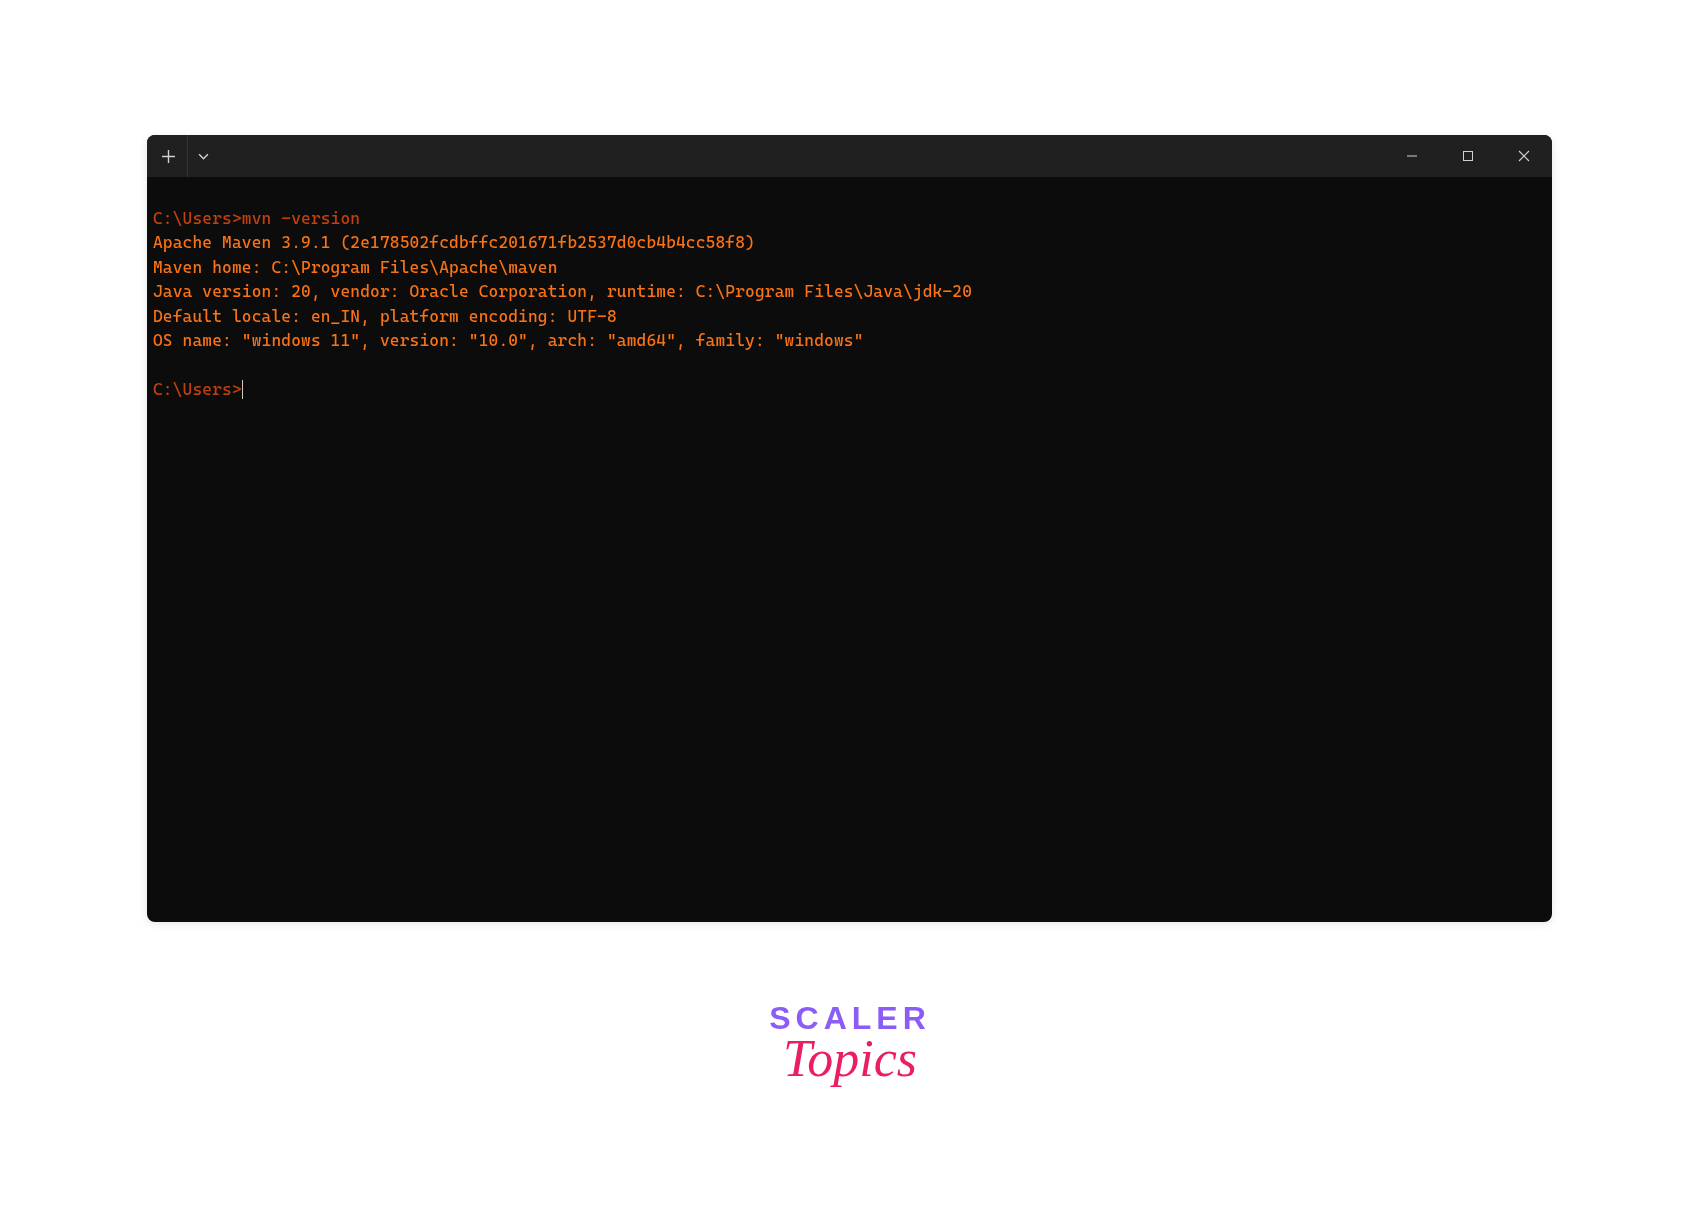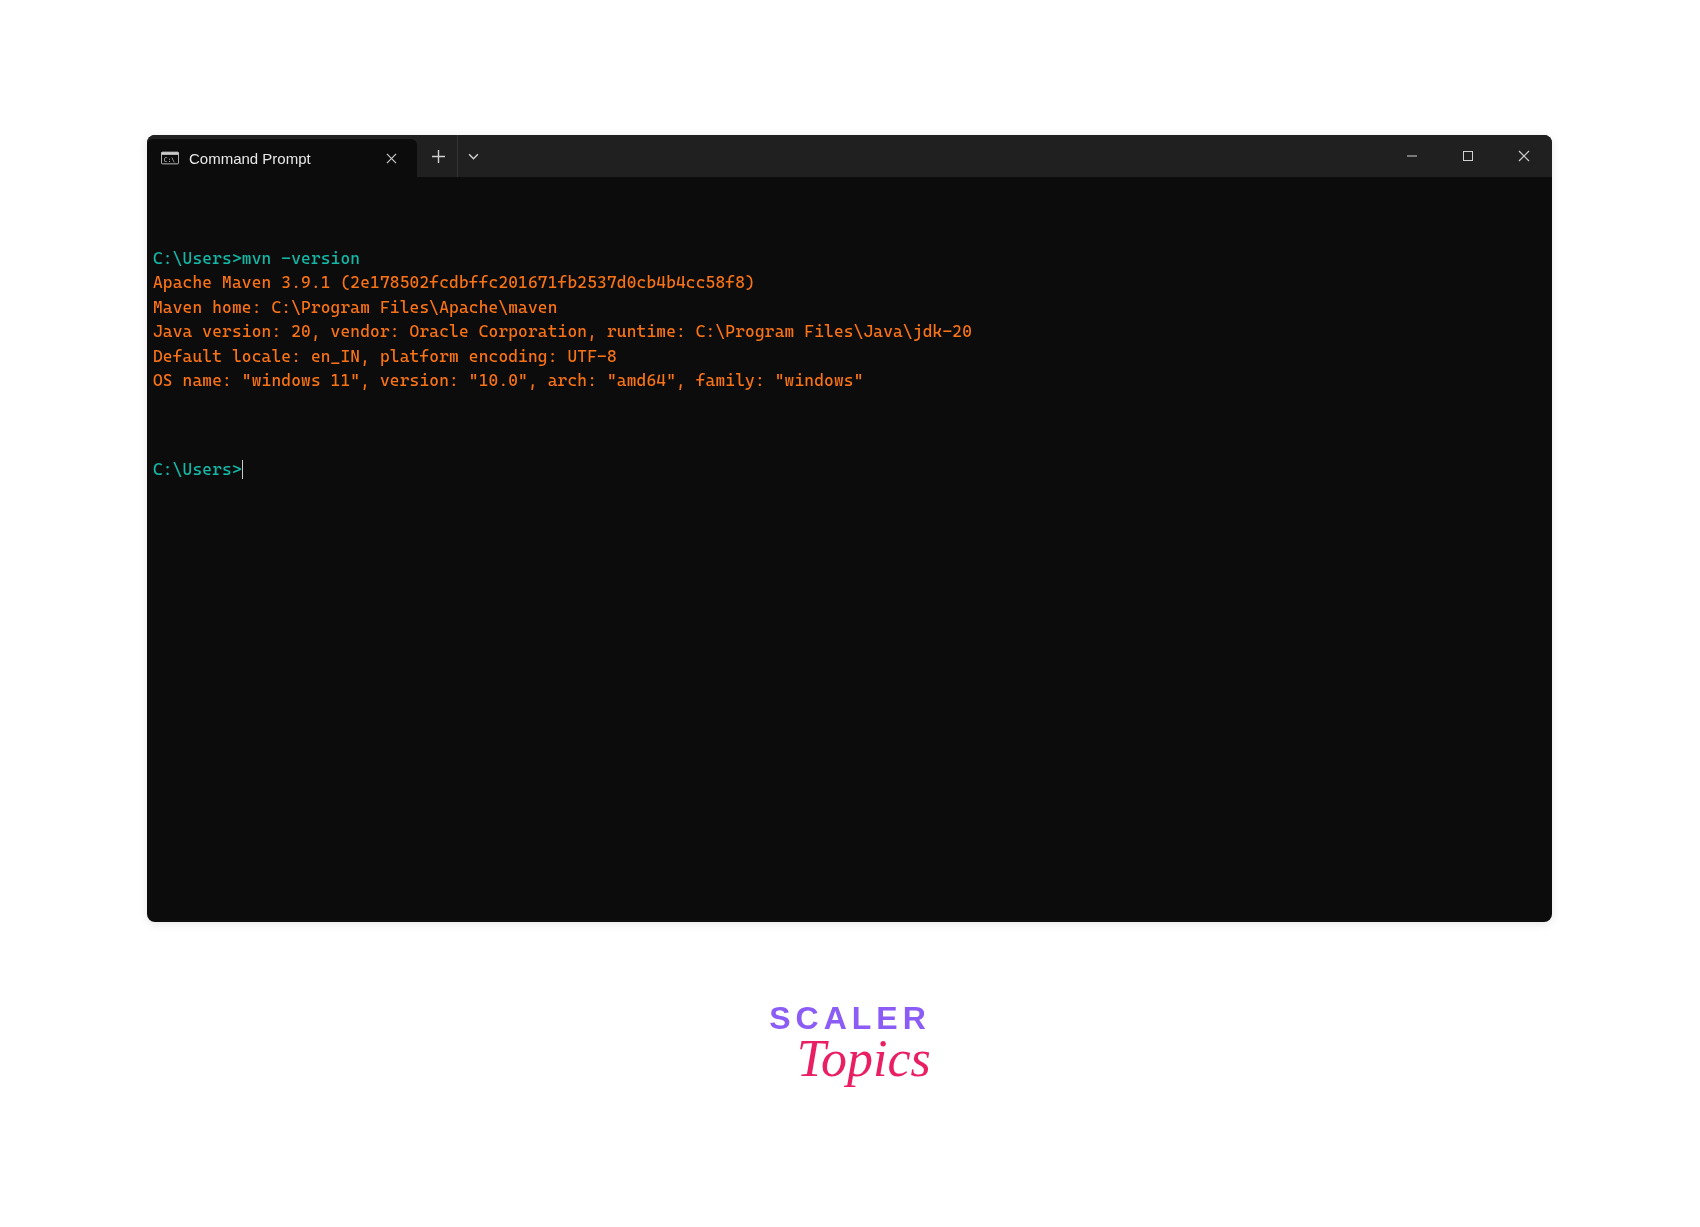--- a/index.html
+++ b/index.html
@@ -117,22 +117,21 @@
     .terminal-body {
       padding: 30px 6px 6px 6px;
       font-family: 'Cascadia Code', 'Consolas', monospace;
       font-size: 16.5px;
       line-height: 1.48;
       color: #cccccc;
       white-space: pre;
       letter-spacing: 0.2px;
     }
     .prompt-line {
-      color: #14b8a6;
-      margin-top: 40px;
+      color: #c2410c;
     }
     .output-line {
       color: #f97316;
       font-weight: 500;
     }
     .cursor {
       display: inline-block;
       width: 1px;
       height: 19px;
       background: #cccccc;
@@ -153,45 +152,28 @@
       letter-spacing: 5px;
       color: #8b5cf6;
     }
     .logo-topics {
       font-family: 'Brush Script MT', cursive;
       font-style: italic;
       font-size: 52px;
       color: #e91e63;
       margin-top: -8px;
       font-weight: 500;
-      text-align: right;
     }
   </style>
 </head>
 <body>
 
 <div class="terminal-window">
   <div class="titlebar">
     <div class="tab-strip">
-      <div class="tab">
-        <span class="tab-icon">
-          <svg viewBox="0 0 20 14">
-            <rect x="0.5" y="0.5" width="19" height="13" rx="1" fill="none" stroke="#cccccc" stroke-width="1"></rect>
-            <rect x="0.5" y="0.5" width="19" height="3" fill="#cccccc"></rect>
-            <text x="3" y="11" font-size="7" fill="#cccccc" font-family="monospace">C:\</text>
-          </svg>
-        </span>
-        <span class="tab-title">Command Prompt</span>
-        <span class="tab-close">
-          <svg viewBox="0 0 12 12" width="11" height="11">
-            <line x1="1" y1="1" x2="11" y2="11" stroke="#d0d0d0" stroke-width="1.2"></line>
-            <line x1="11" y1="1" x2="1" y2="11" stroke="#d0d0d0" stroke-width="1.2"></line>
-          </svg>
-        </span>
-      </div>
       <div class="new-tab">
         <svg viewBox="0 0 12 12" width="13" height="13">
           <line x1="6" y1="0" x2="6" y2="12" stroke="#d0d0d0" stroke-width="1.3"></line>
           <line x1="0" y1="6" x2="12" y2="6" stroke="#d0d0d0" stroke-width="1.3"></line>
         </svg>
       </div>
       <div class="tab-dropdown">
         <svg viewBox="0 0 10 6" width="11" height="7">
           <path d="M1 1 L5 5 L9 1" fill="none" stroke="#d0d0d0" stroke-width="1.3"></path>
         </svg>

